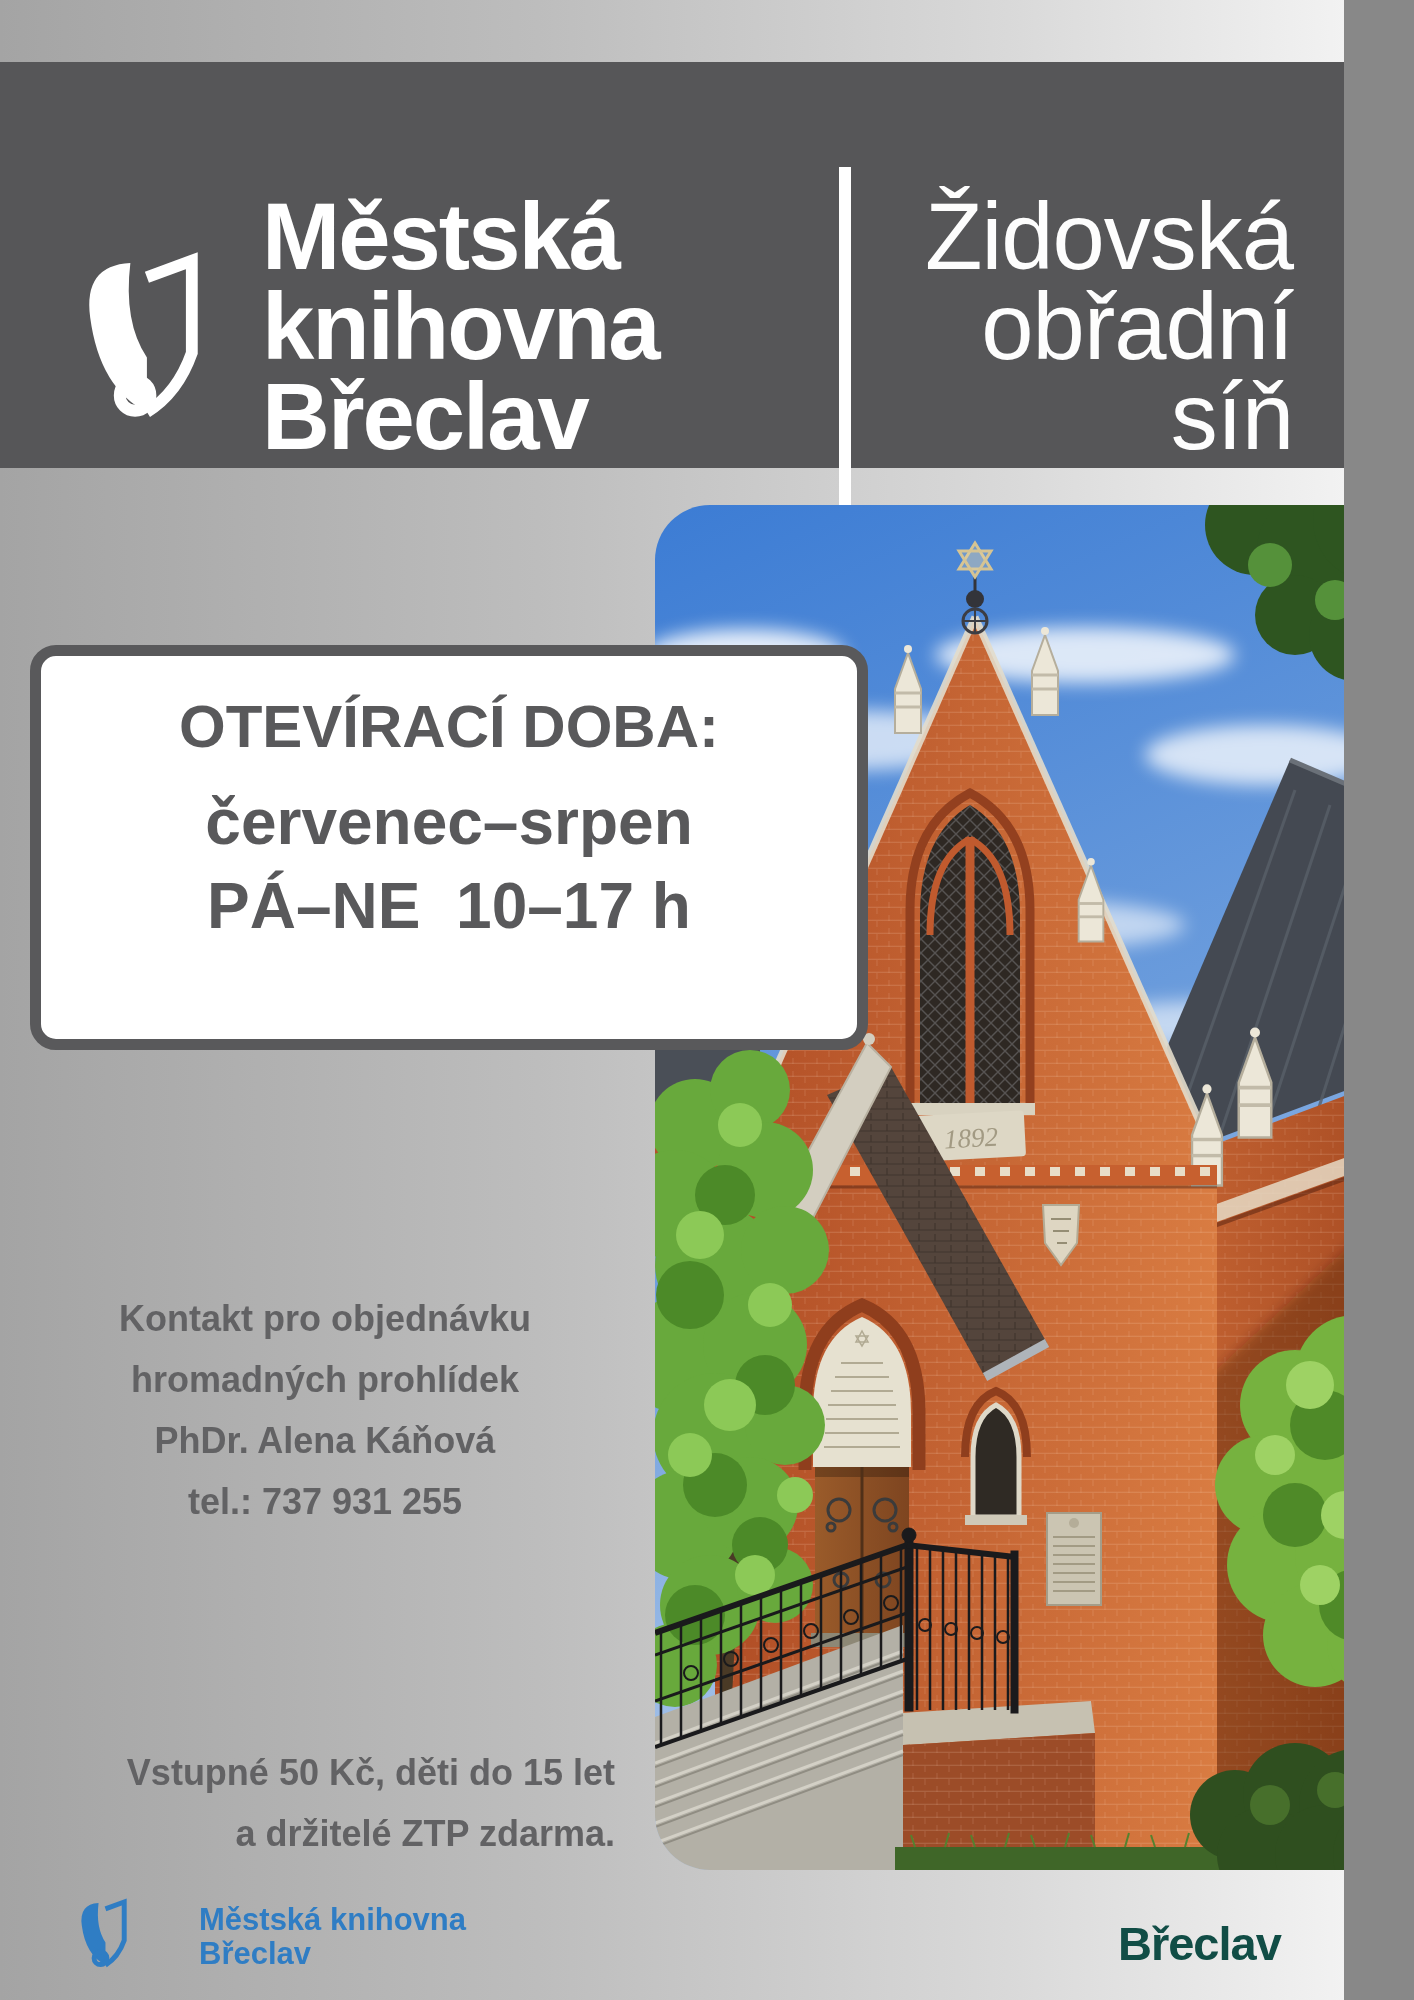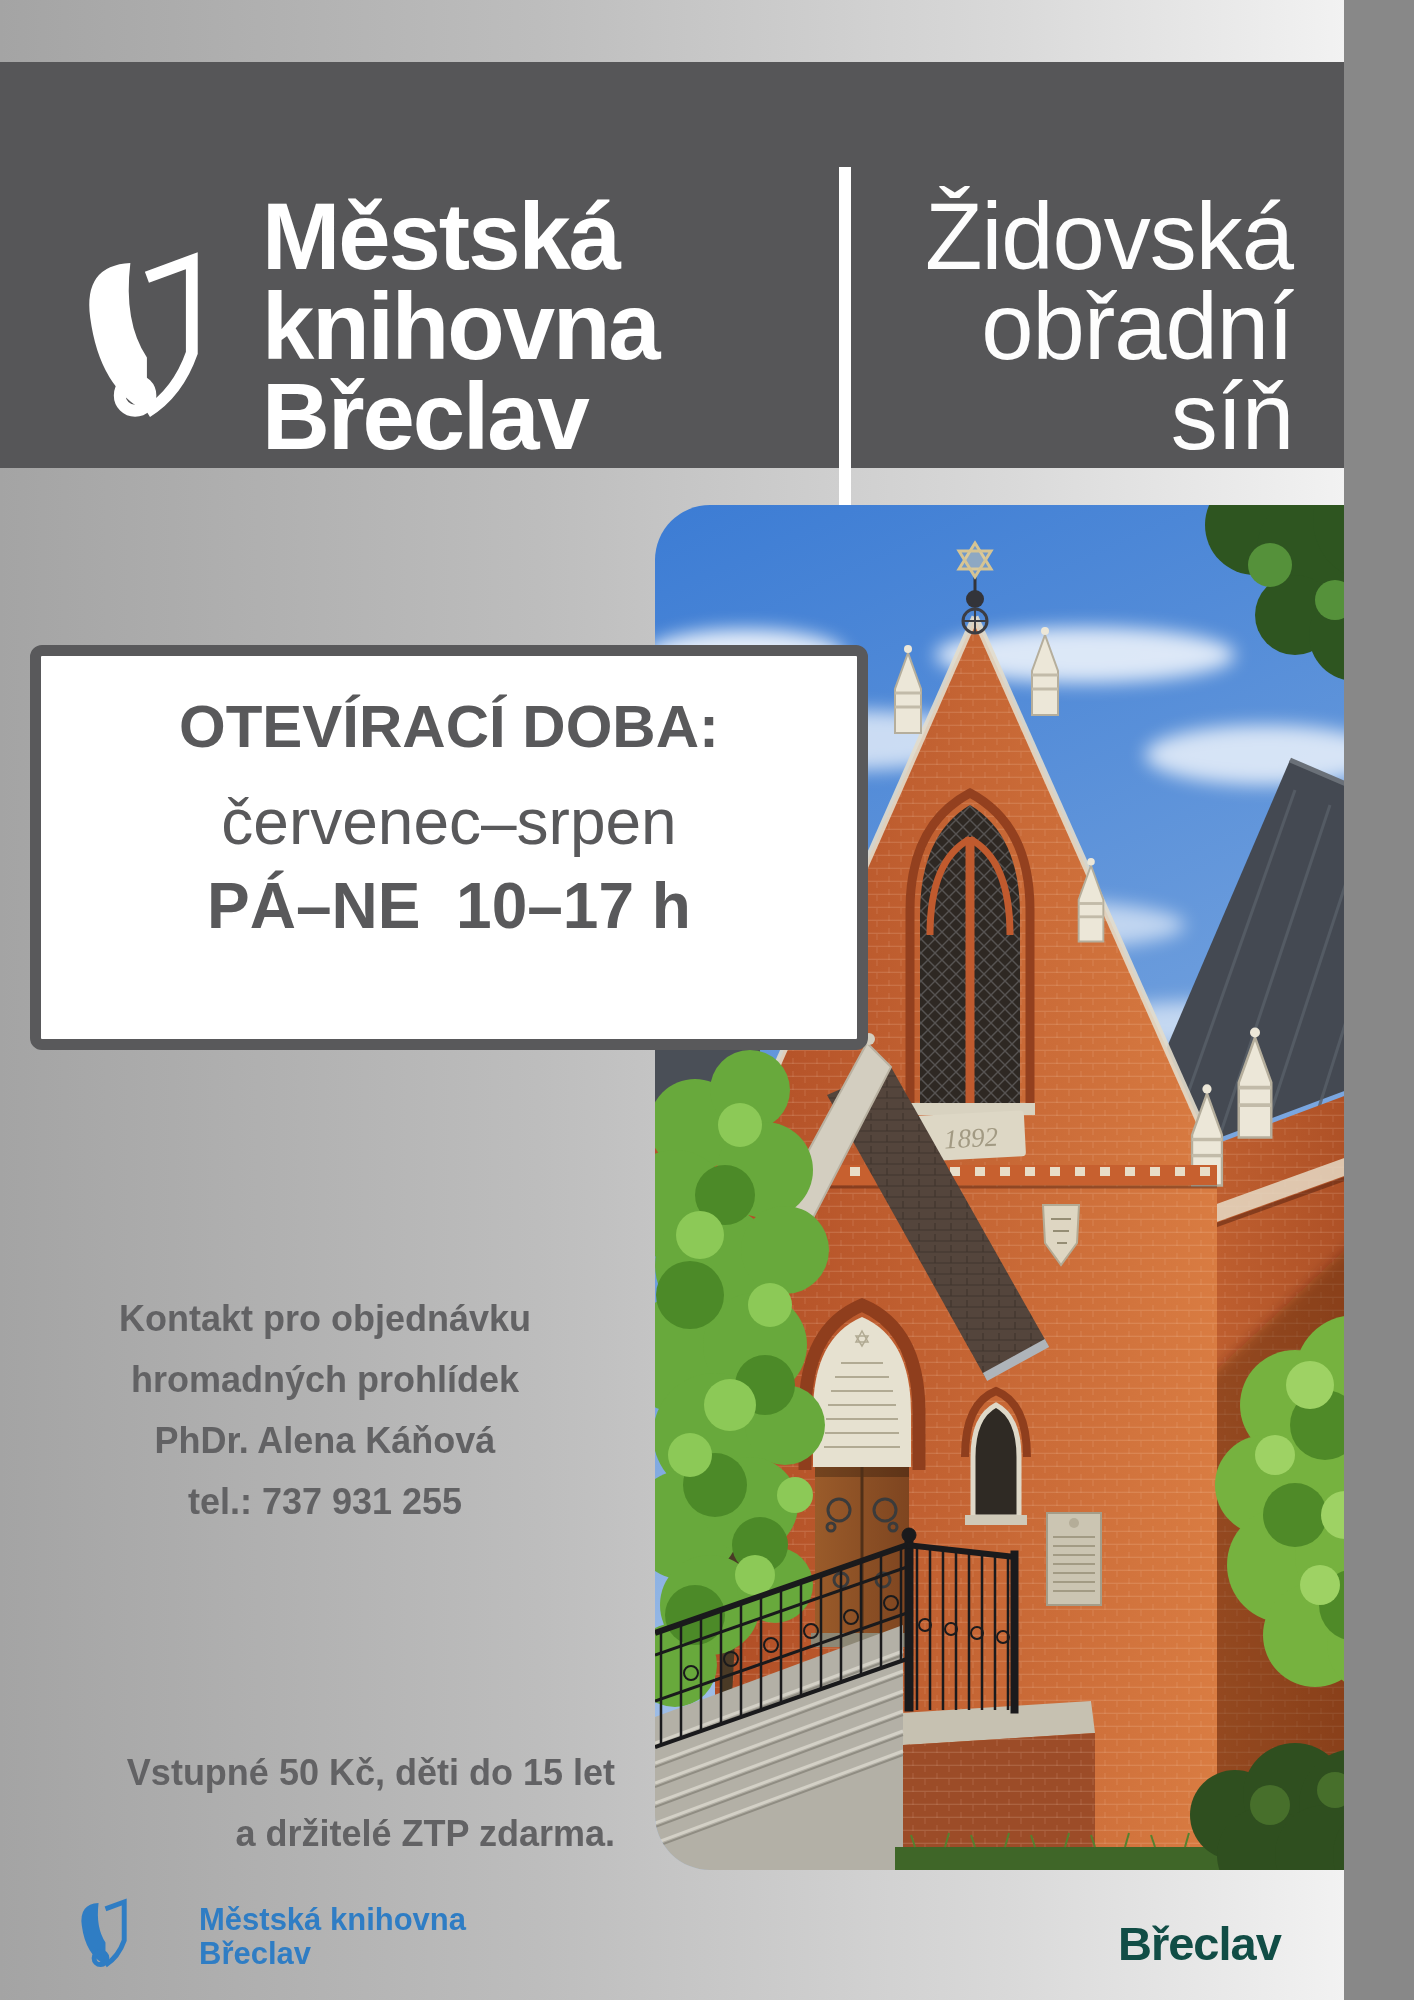--- a/index.html
+++ b/index.html
@@ -27,25 +27,25 @@
     white-space:pre;
     text-align:right;
   }
   .header-divider{
     position:absolute;left:839px;top:105px;width:12px;height:347px;background:#ffffff;
   }
   
   .hours-card{
     position:absolute;left:30px;top:645px;width:838px;height:405px;
     box-sizing:border-box;background:#ffffff;
-    border:11px solid #59595b;border-radius:12px;
+    border:11px solid #59595b;border-radius:26px;
     text-align:center;color:#59595b;
   }
   .hours-heading{margin-top:36px;font-size:60px;font-weight:700;letter-spacing:0px;}
-  .hours-season{margin-top:24px;font-size:64px;font-weight:400;}
+  .hours-season{margin-top:24px;font-size:64px;font-weight:700;}
   .hours-times{margin-top:10px;font-size:64px;font-weight:700;white-space:pre;}
   
   .photo{
     position:absolute;left:655px;top:505px;width:759px;height:1365px;
     border-radius:55px 0 0 55px;overflow:hidden;
   }
   .photo svg{display:block;}
   
   .contact-block{
     position:absolute;left:35px;top:1288px;width:580px;

